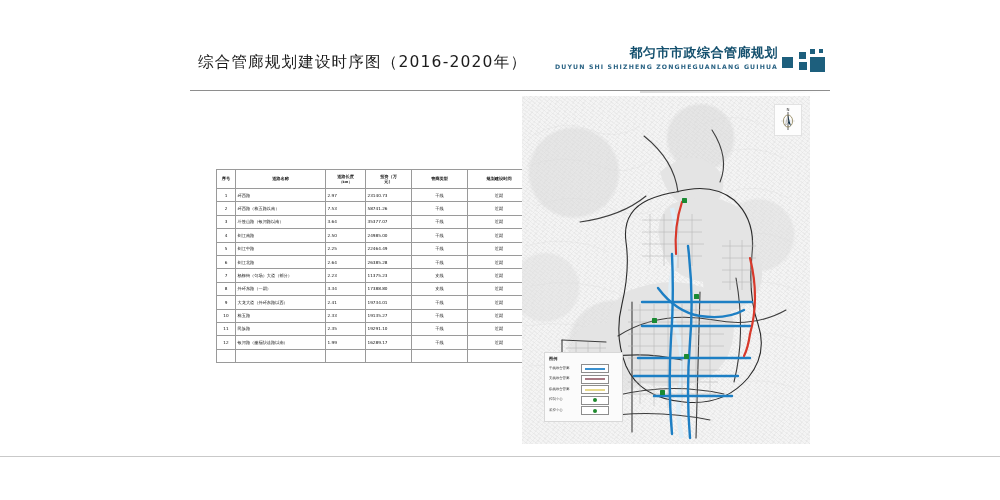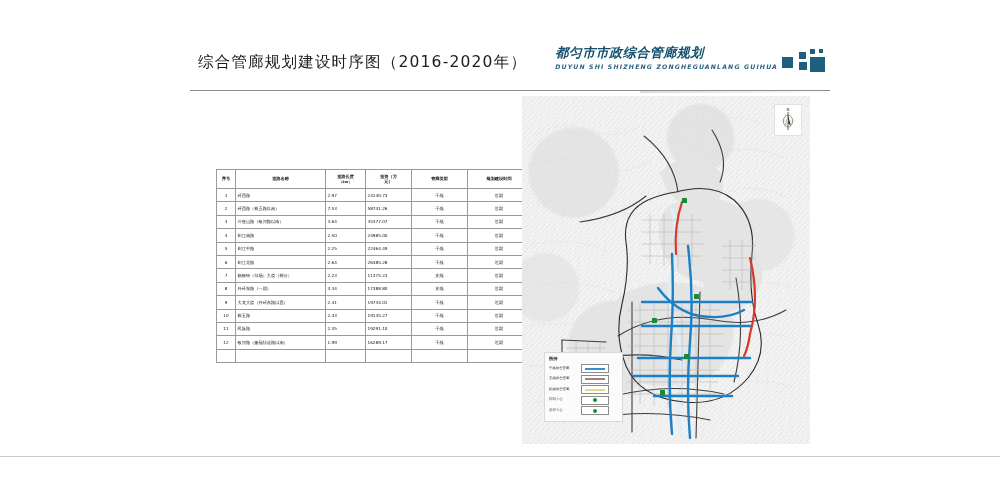--- a/index.html
+++ b/index.html
@@ -13,21 +13,21 @@
   
   #sheet{position:absolute;left:0;top:0;width:1000px;height:500px;background:#fff;}
 
   
   #header{position:absolute;left:190px;top:44px;width:640px;height:44px;}
   #page-title{
     position:absolute;left:8px;top:8px;
     font-size:15.5px;letter-spacing:1.2px;font-weight:400;color:#1c1c1c;
     white-space:nowrap;
   }
-  #brand{position:absolute;right:52px;top:2px;font-style:italic;}
+  #brand{position:absolute;right:52px;top:2px;text-align:right;}
   #brand-cn{
     font-size:13px;font-weight:700;color:#14506e;letter-spacing:.5px;
     white-space:nowrap;line-height:1.15;
   }
   #brand-en{
     font-size:6.2px;font-weight:700;color:#2a6384;letter-spacing:1.15px;
     white-space:nowrap;margin-top:2px;
   }
   #brand-squares{position:absolute;right:0;top:4px;width:48px;height:26px;}
   .bsq{position:absolute;background:#1d5f7d;}

